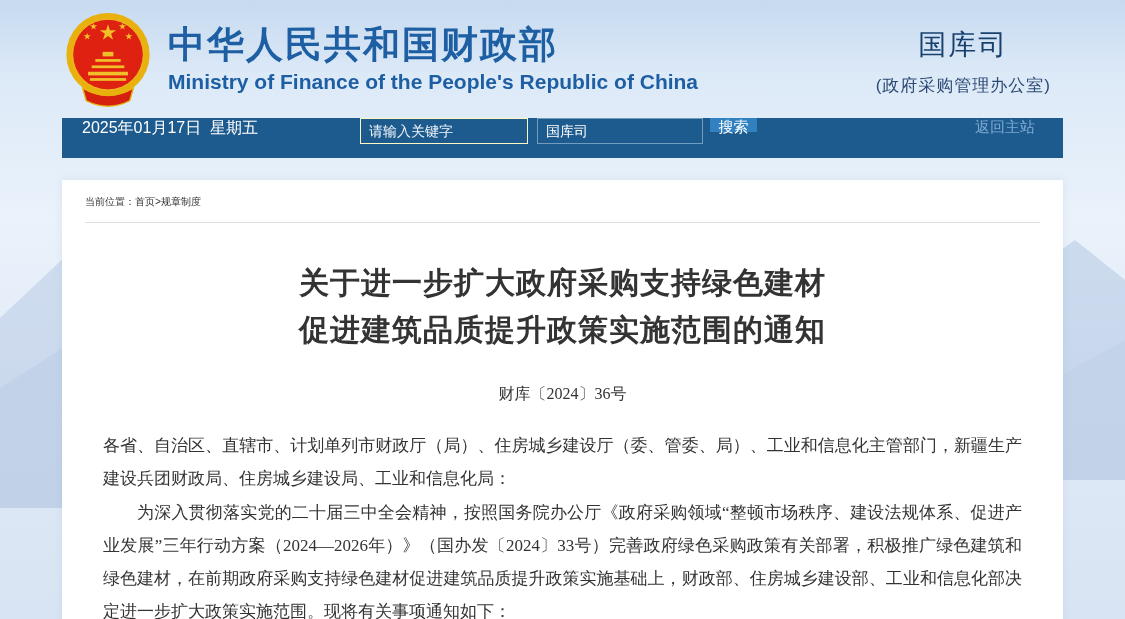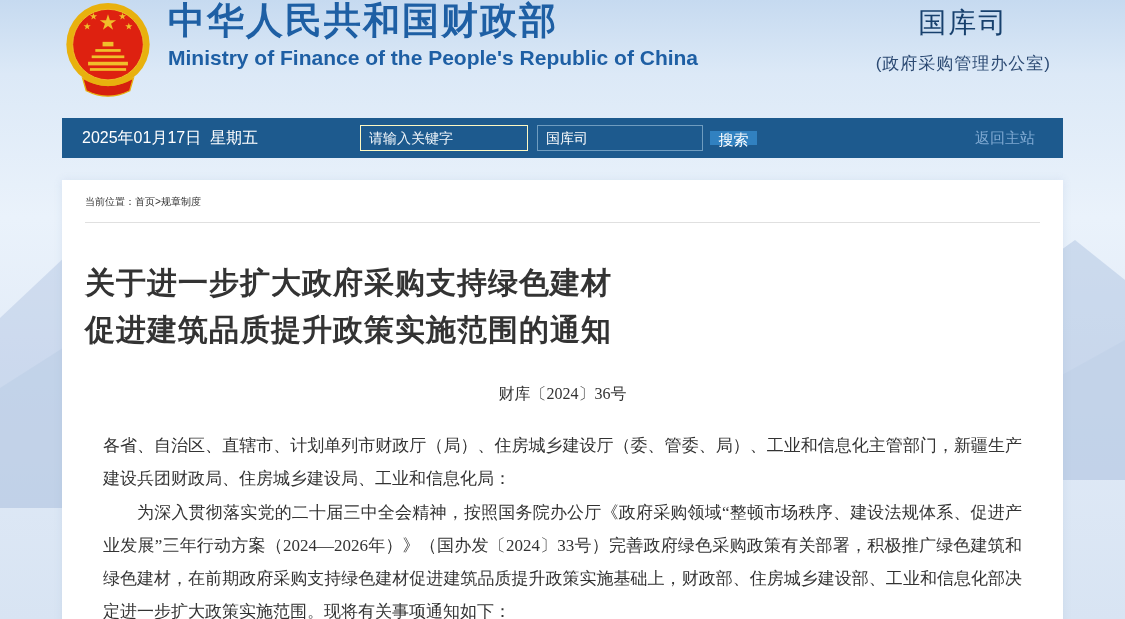--- a/index.html
+++ b/index.html
@@ -9,31 +9,31 @@
     background: linear-gradient(180deg, #c6daf0 0%, #dce9f7 12%, #eaf2fb 35%, #dfe9f6 70%, #d8e4f3 100%);
     position: relative;
   }
   .bg-mountain { position: absolute; pointer-events: none; z-index: 0; }
   .bg-left  { left: 0; top: 168px; }
   .bg-right { right: 0; top: 150px; }
 
   .page { width: 1001px; margin: 0 auto; position: relative; z-index: 1; }
 
   
-  .header { height: 118px; display: flex; }
+  .header { height: 118px; display: flex; align-items: center; }
   .emblem { width: 92px; height: 96px; margin-top: 2px; flex: 0 0 auto; }
   .brand { margin-left: 14px; }
   .brand-zh { font-size: 37px; font-weight: bold; color: #1e5fa4; letter-spacing: 2px; line-height: 42px; }
   .brand-en { font-size: 21px; font-weight: bold; color: #1e5fa4; margin-top: 4px; }
   .dept { margin-left: auto; text-align: center; padding-right: 12px; margin-top: 6px; }
   .dept-name { font-size: 28px; color: #17406d; letter-spacing: 2px; line-height: 34px; }
   .dept-sub  { font-size: 17px; color: #2c4a73; margin-top: 12px; letter-spacing: 1px; }
 
   
-  .navbar { height: 40px; background: #1d5a8e; display: flex; align-items: center; }
+  .navbar { height: 40px; background: #1d5a8e; display: flex; align-items: flex-start; }
   .nav-date { color: #ffffff; font-size: 16px; margin-left: 20px; white-space: pre; }
   .nav-search-input {
     margin-left: 102px; width: 168px; height: 26px;
     background: transparent; border: 1px solid #fef9c3; color: #ffffff;
     font-size: 14px; padding: 0 8px; outline: none;
     font-family: "Liberation Sans", sans-serif;
   }
   .nav-search-input::placeholder { color: #f2f7fb; opacity: 1; }
   .nav-select {
     margin-left: 9px; width: 166px; height: 26px; line-height: 24px;
@@ -51,21 +51,21 @@
   .content {
     background: #ffffff; margin-top: 22px; min-height: 439px;
     padding: 15px 23px 40px 23px;
     box-shadow: 0 0 8px rgba(120,150,190,0.15);
   }
   .breadcrumb { font-size: 10px; color: #333333; font-family: Liberation Mono, monospace; }
   .breadcrumb span { color: #333333; }
   .crumb-link { cursor: pointer; }
   .rule { border: none; border-top: 1px solid #e0e0e0; margin-top: 13px; }
 
-  .article-title { text-align: left; margin-top: 36px; color: #333333;
+  .article-title { text-align: center; margin-top: 36px; color: #333333;
     font-size: 30px; font-weight: 600; line-height: 47px; letter-spacing: 1px; }
   .doc-number { text-align: center; margin-top: 31px; color: #333333;
     font-size: 16px; font-family: "Liberation Serif", "DejaVu Serif", serif; }
 
   .article-body { padding: 0 18px; margin-top: 24px;
     font-family: "Liberation Serif", "DejaVu Serif", serif;
     font-size: 17px; color: #333333; line-height: 33px; text-align: justify; }
   .article-body p.p-first { margin-bottom: 1px; }
   .article-body p.p-indent { text-indent: 2em; }
 </style>

